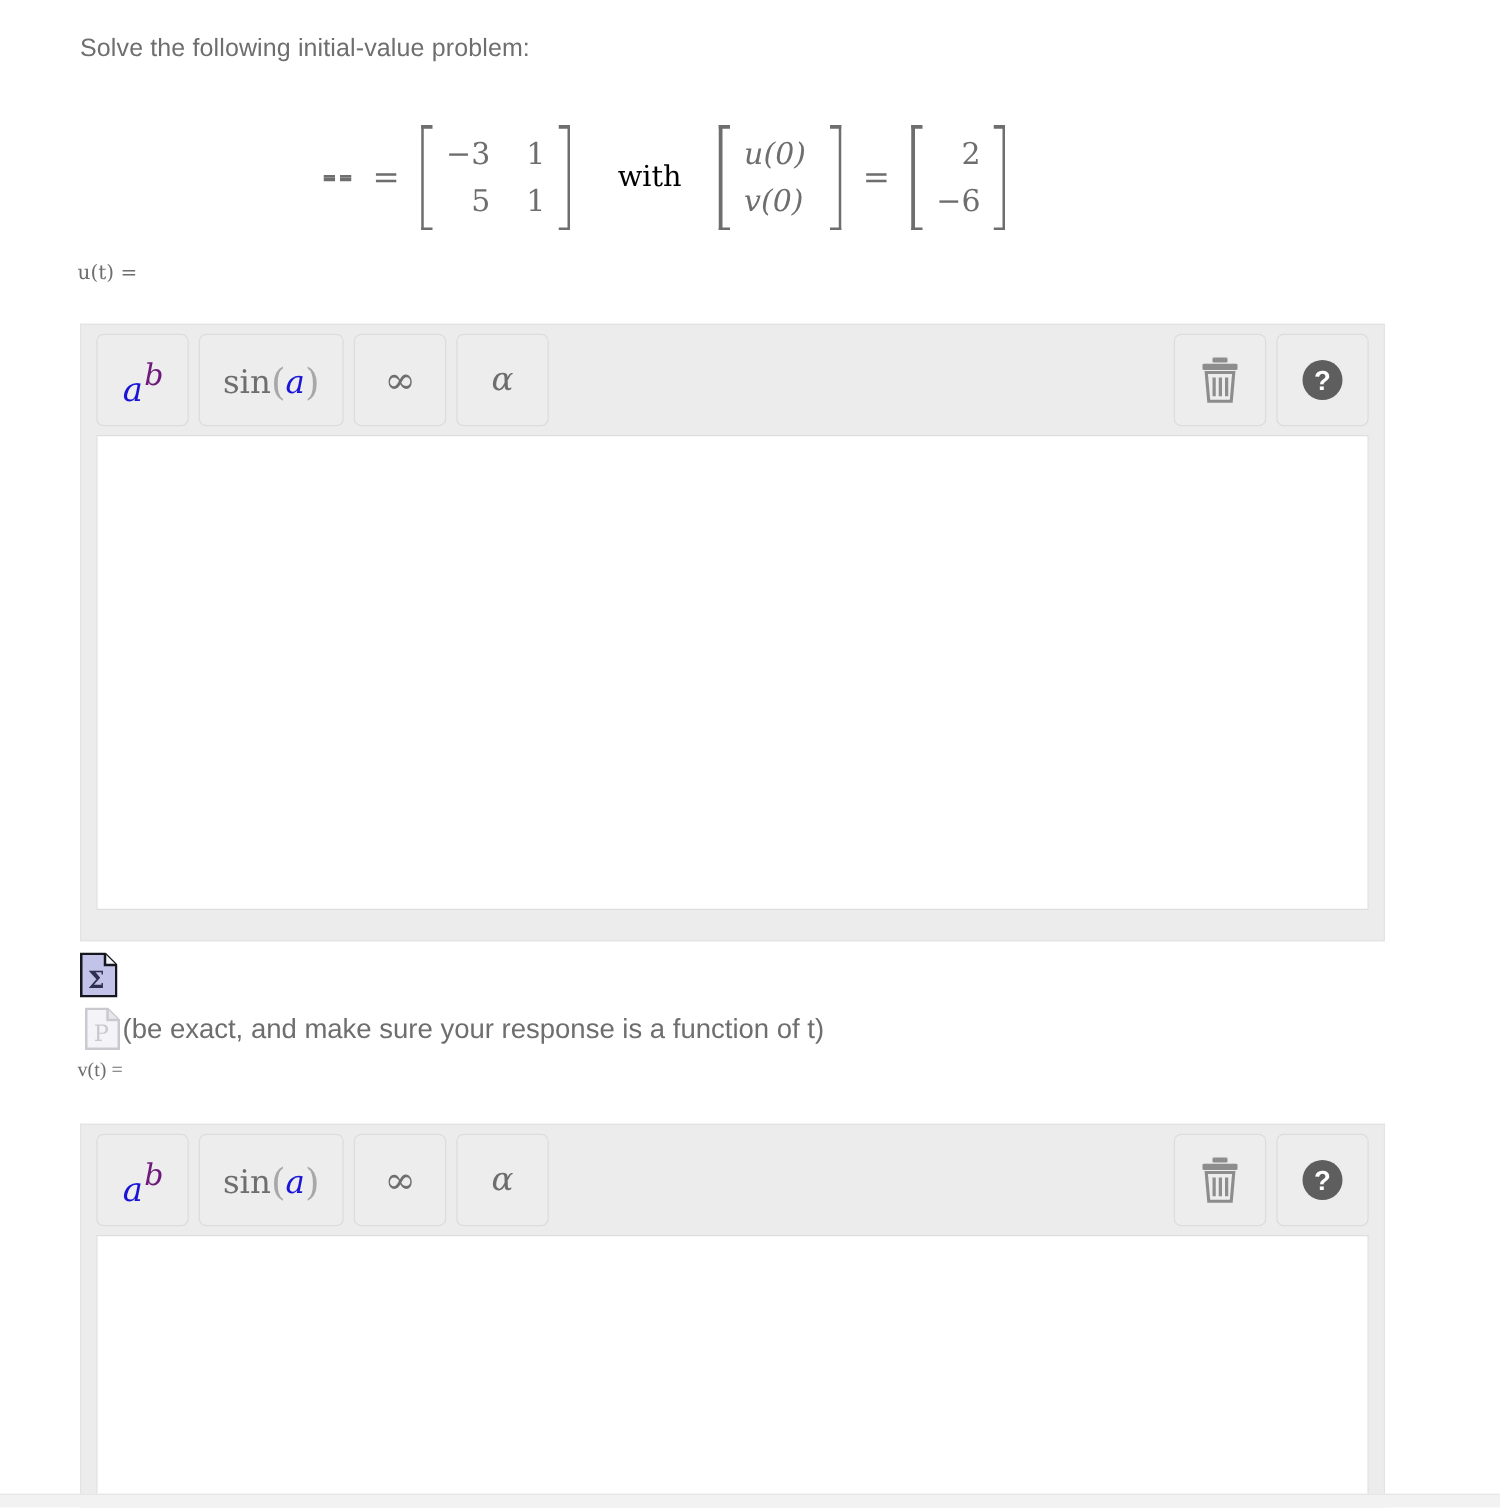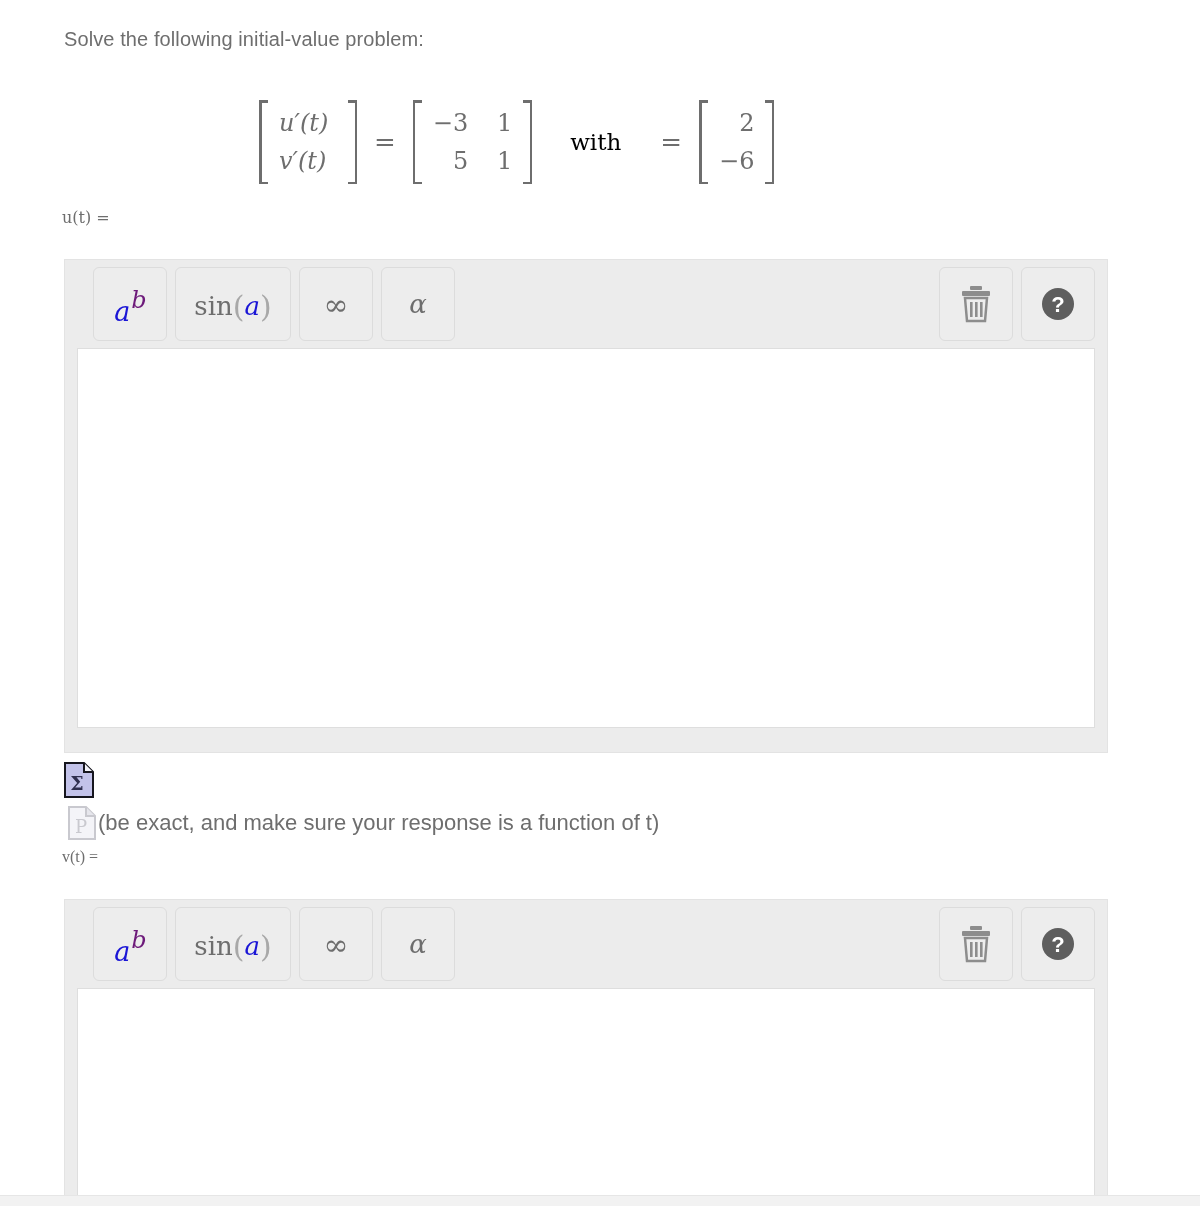--- a/index.html
+++ b/index.html
@@ -109,21 +109,21 @@
     border: 1px solid #e3e3e3;
     box-sizing: border-box;
   }
   #widget-u { top: 259px; height: 494px; }
   #widget-v { top: 899px; height: 307px; border-bottom: none;}
 
   .toolbar {
     height: 88px;
     display: flex;
     align-items: center;
-    padding: 0 28px;
+    padding: 0 12px;
     box-sizing: border-box;
     position: relative;
   }
   .tb-left { display: flex; align-items: center; gap: 8px; }
   .tb-right { display: flex; align-items: center; gap: 8px; position: absolute; right: 12px; }
 
   .tbtn {
     background: #ededed;
     border: 1px solid #dcdcdc;
     border-radius: 6px;
@@ -213,57 +213,65 @@
 <body>
 
 <div class="prompt">Solve the following initial-value problem:</div>
 
 <div class="equation mathserif">
 
   <span class="matrix">
     <span class="bracket left">
         <i></i>
       </span>
+    <span class="bracket right">
+        <i></i>
+      </span>
+  </span>
+
+  <span class="eqsign">=</span>
+
+  <span class="matrix">
+    <span class="bracket left">
+        <i></i>
+      </span>
     <span class="mcells">
       <span class="mrow">
-          <span class="mcell wide mi">u′(t)</span>
+        <span class="mcell">−3</span>
+        <span class="mcell">1</span>
+      </span>
+      <span class="mrow">
+        <span class="mcell">5</span>
+        <span class="mcell">1</span>
+      </span>
+    </span>
+    <span class="bracket right">
+        <i></i>
+      </span>
+  </span>
+
+
+  <span class="withword">with</span>
+
+  <span class="matrix">
+    <span class="bracket left">
+        <i></i>
+      </span>
+    <span class="mcells">
+      <span class="mrow">
+          <span class="mcell wide mi">u(0)</span>
         </span>
       <span class="mrow">
-          <span class="mcell wide mi">v′(t)</span>
+          <span class="mcell wide mi">v(0)</span>
         </span>
     </span>
     <span class="bracket right">
         <i></i>
       </span>
   </span>
-
-  <span class="eqsign">=</span>
-
-  <span class="matrix">
-    <span class="bracket left">
-        <i></i>
-      </span>
-    <span class="mcells">
-      <span class="mrow">
-        <span class="mcell">−3</span>
-        <span class="mcell">1</span>
-      </span>
-      <span class="mrow">
-        <span class="mcell">5</span>
-        <span class="mcell">1</span>
-      </span>
-    </span>
-    <span class="bracket right">
-        <i></i>
-      </span>
-  </span>
-
-
-  <span class="withword">with</span>
-
 
   <span class="eqsign">=</span>
 
   <span class="matrix">
     <span class="bracket left">
         <i></i>
       </span>
     <span class="mcells">
       <span class="mrow">
           <span class="mcell">2</span>

